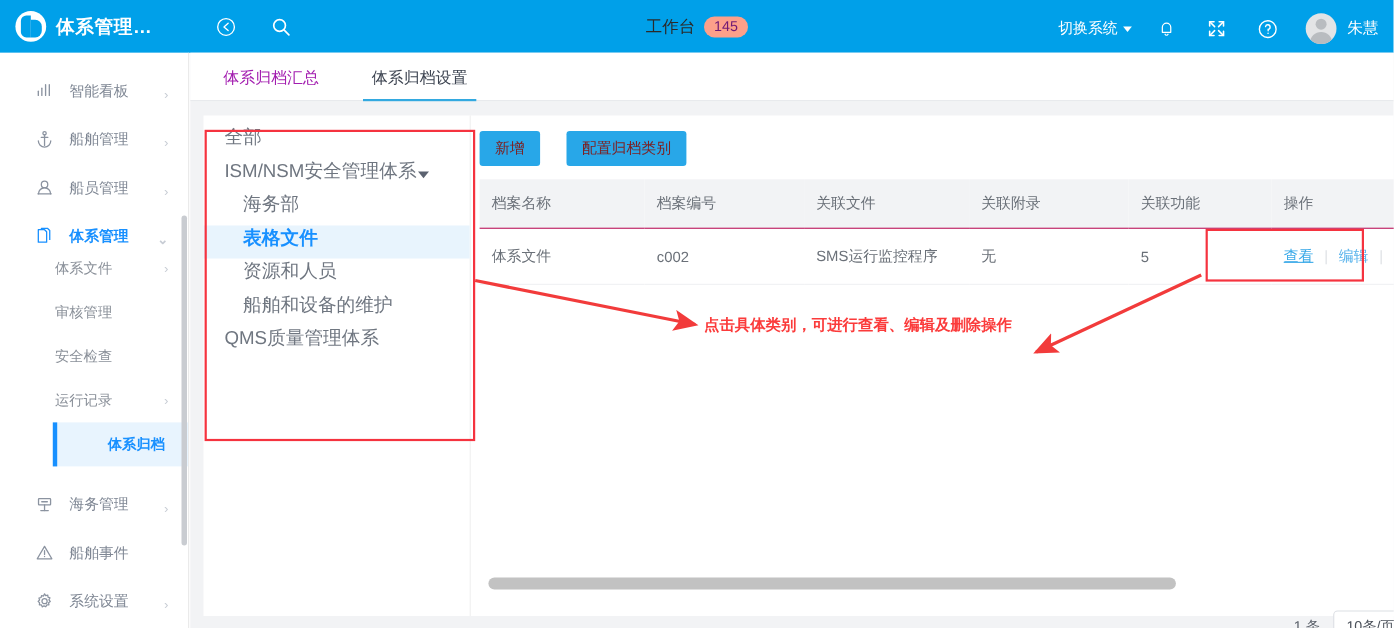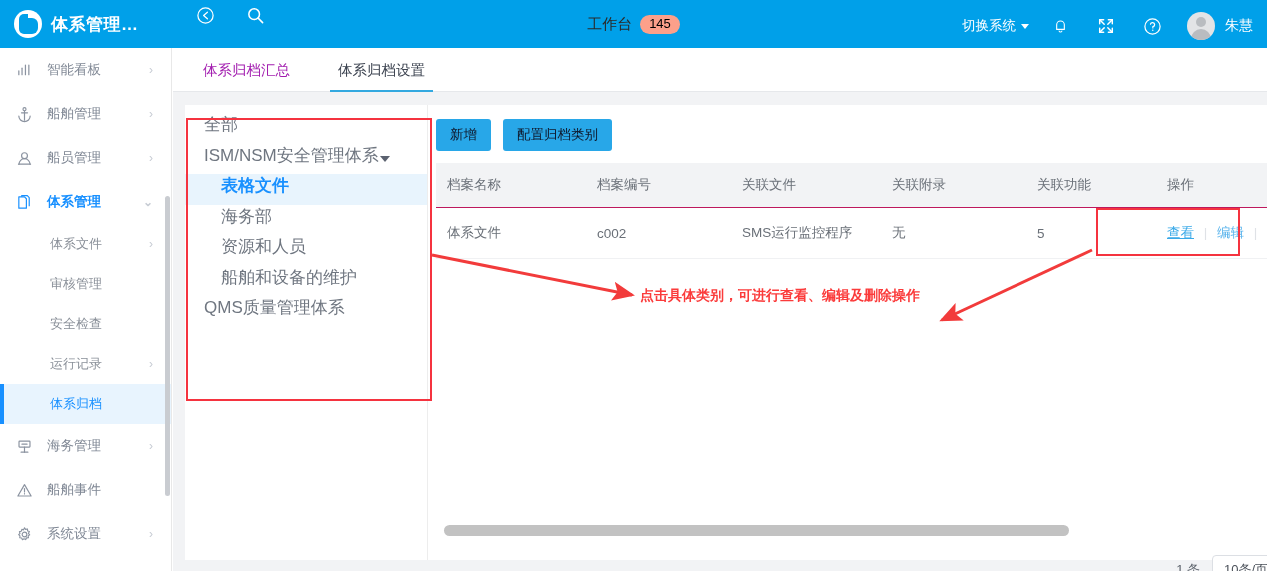--- a/index.html
+++ b/index.html
@@ -7,21 +7,21 @@
     width: 1267px; height: 571px;
     font-family: "Liberation Sans", sans-serif;
     background: #ffffff;
     overflow: hidden;
   }
   #app { position: relative; width: 1267px; height: 571px; background:#fff; }
 
   
   .header {
     position: absolute; left: 0; top: 0; width: 1267px; height: 48px;
-    background: #00a0e9; display: flex; 
+    background: #00a0e9; display: flex; align-items: center;
   }
   .brand { display: flex; align-items: center; padding-left: 14px; width: 172px; }
   .logo-mark {
     width: 28px; height: 28px; border-radius: 50%;
     background: #fff; position: relative; overflow: hidden; flex: none;
   }
   .logo-mark::before {
     content: ""; position: absolute; left: 5px; top: 4px;
     width: 9px; height: 20px; background: #00a0e9;
     border-radius: 5px 0 0 5px;
@@ -41,21 +41,21 @@
   }
   .hdr-collapse { margin-left: 18px; }
   .hdr-search { margin-left: 20px; }
   .hdr-center {
     position: absolute; left: 0; right: 0; top: 0; height: 48px;
     display: flex; align-items: center; justify-content: center; pointer-events: none;
   }
   .hdr-center-inner { display: flex; align-items: center; pointer-events: auto; }
   .workbench-label { color: #2a2a2a; font-size: 15px; }
   .workbench-badge {
-    margin-left: 8px; background: #fca08a; color: #000000; font-size: 13px;
+    margin-left: 8px; background: #fca08a; color: #701a75; font-size: 13px;
     border-radius: 10px; padding: 1px 9px 2px; line-height: 16px; min-width: 34px;
     text-align: center;
   }
   .hdr-right {
     position: absolute; right: 14px; top: 0; height: 52px;
     display: flex; align-items: center;
   }
   .switch-sys { color: #fff; font-size: 13.5px; display:flex; align-items:center; }
   .caret-down {
     display:inline-block; margin-left: 5px;
@@ -76,40 +76,40 @@
     border-radius:10px 10px 0 0; background:#b9bcc0;
   }
   .user-name { color:#fff; font-size:14px; font-weight:normal; margin-left:10px; }
 
   
   .sidebar {
     position: absolute; left:0; top:48px; width: 172px; height: 523px;
     background: #fff; border-right: 1px solid #e8e8e8;
   }
   .nav-item {
-    height: 44px; display:flex; align-items:center; padding-left: 14px;
-    position: relative; color:#7f8794; font-size: 13.5px;
+    height: 44px; display:flex; align-items:flex-end; padding-left: 14px;
+    position: relative; color:#7f8794; font-size: 13.5px; margin-left: 16px;
   }
   .nav-item .nav-ico {
     width: 20px; height: 20px; display:flex; align-items:center; justify-content:center;
     color:#8b93a0; flex:none;
   }
   .nav-item .nav-txt { margin-left: 13px; white-space: nowrap; }
   .nav-item .nav-arrow {
     position:absolute; right: 18px; color:#c7ccd4; font-size: 12px; line-height:1;
   }
   .nav-item.active { color:#1890ff; font-weight: bold; }
   .nav-item.active .nav-ico { color:#1890ff; }
   .nav-sub {
     height: 40px; display:flex; align-items:center; padding-left: 50px;
     position: relative; color:#8a9099; font-size: 13px;
   }
   .nav-sub .nav-arrow { position:absolute; right: 18px; color:#c7ccd4; font-size:12px; line-height:1; }
   .nav-sub.selected {
-    background: #e8f4fe; color:#1890ff; font-weight:normal;
+    background: #e8f4fe; color:#1890ff; font-weight:bold;margin-left:48px;
   }
   .nav-sub.selected::before {
     content:""; position:absolute; left:0; top:0; bottom:0; width:4px; background:#1890ff;
   }
   .side-scroll {
     position:absolute; right: 1px; top: 148px; width: 5px; height: 300px;
     background:#c9ccd1; border-radius: 3px;
   }
 
   
@@ -143,22 +143,22 @@
   .tree-row.selected { background:#e8f4fd; color:#1890ff; font-weight:bold; }
   .tree-caret {
     position:absolute; right: 37px; top: 12px;
     border-left:5px solid transparent; border-right:5px solid transparent;
     border-top:6px solid #5b6270;
   }
 
   .right-panel { flex:1; background:#fff; position:relative; height: 455px; }
   .toolbar { padding: 14px 0 0 8px; display:flex; align-items:center; }
   .btn {
-    background:#28a7e8; color:#0f172a; font-size: 13.5px; border:none;
-    border-radius: 3px; padding: 7px 14px; margin-right: 12px; cursor:pointer;
+    background:#28a7e8; color:#7f1d1d; font-size: 13.5px; border:none;
+    border-radius: 3px; padding: 7px 14px; margin-right: 24px; cursor:pointer;
     white-space:nowrap;
   }
 
   .table-wrap { margin: 12px 8px 0 8px; position:relative; }
   table { border-collapse: collapse; width: 100%; table-layout: fixed; }
   thead th {
     background:#f2f3f5; color:#6a7078; font-size:13.5px; font-weight: normal;
     text-align:left; padding: 13px 0 13px 11px; border-bottom:1px solid #be185d;
     white-space:nowrap;
   }
@@ -378,25 +378,25 @@
       <div class="panels">
 
         <div class="tree-panel">
           <div class="tree-row">
             <span>全部</span>
           </div>
           <div class="tree-row">
             <span>ISM/NSM安全管理体系</span>
             <span class="tree-caret"></span>
           </div>
+          <div class="tree-row lvl2">
+            <span>海务部</span>
+          </div>
           <div class="tree-row lvl2 selected">
             <span>表格文件</span>
-          </div>
-          <div class="tree-row lvl2">
-            <span>海务部</span>
           </div>
           <div class="tree-row lvl2">
             <span>资源和人员</span>
           </div>
           <div class="tree-row lvl2">
             <span>船舶和设备的维护</span>
           </div>
           <div class="tree-row">
             <span>QMS质量管理体系</span>
           </div>

